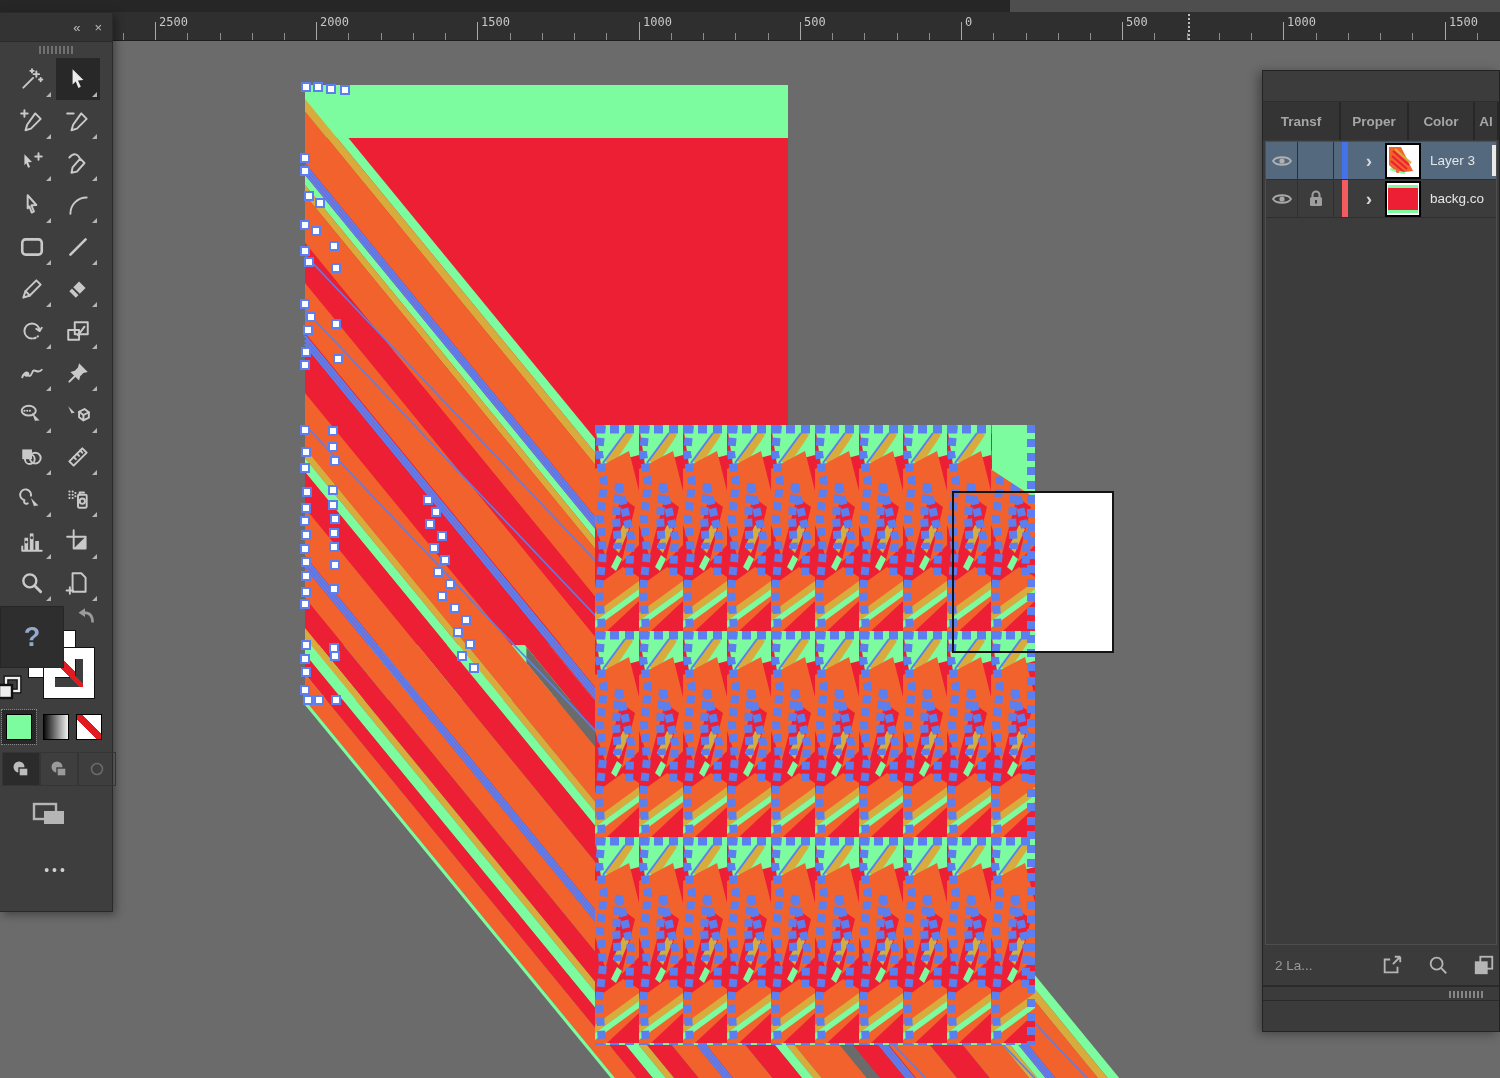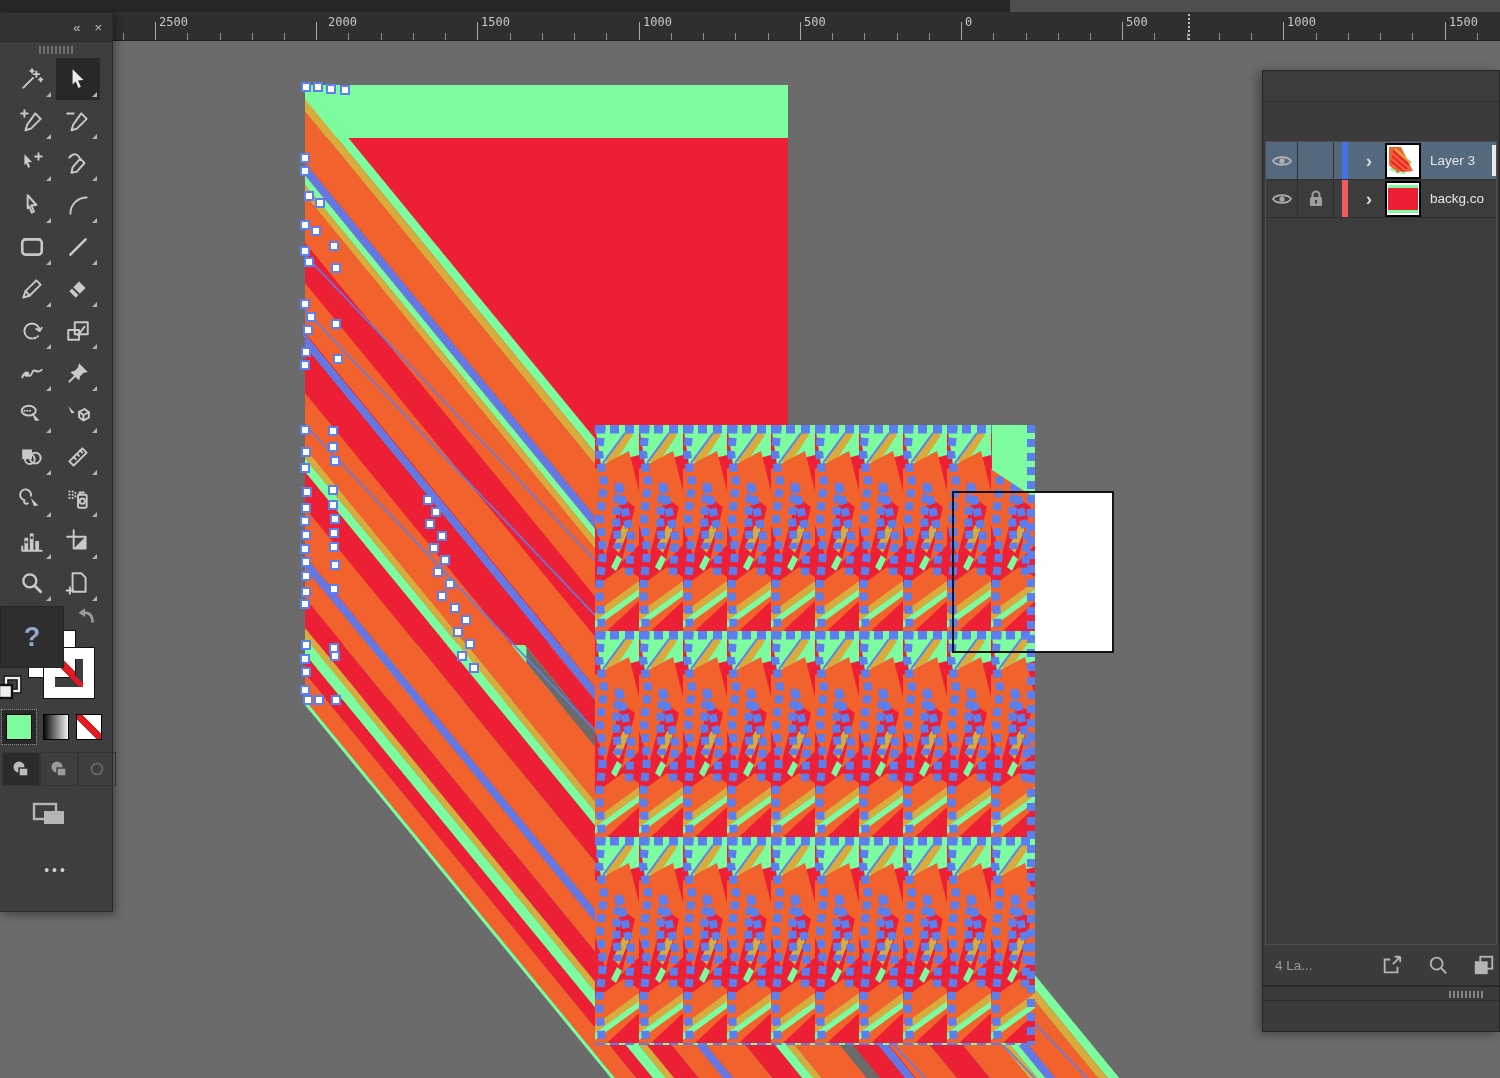--- a/index.html
+++ b/index.html
@@ -292,21 +292,21 @@
       <div class="tick" style="left: 1283.4px;"></div>
       <div class="tick" style="left: 1315.6px;"></div>
       <div class="tick" style="left: 1347.9px;"></div>
       <div class="tick" style="left: 1380.1px;"></div>
       <div class="tick" style="left: 1412.4px;"></div>
       <div class="tick" style="left: 1444.6px;"></div>
       <div class="tick" style="left: 1476.8px;"></div>
       <div class="tick major" style="left: 155px;"></div>
       <div class="rlabel" style="left: 159px; text-align: center;">2500</div>
       <div class="tick major" style="left: 316px;"></div>
-      <div class="rlabel" style="left: 328px;">2000</div>
+      <div class="rlabel" style="left: 320px;">2000</div>
       <div class="tick major" style="left: 477px;"></div>
       <div class="rlabel" style="left: 481px;">1500</div>
       <div class="tick major" style="left: 639px;"></div>
       <div class="rlabel" style="left: 643px;">1000</div>
       <div class="tick major" style="left: 800px;"></div>
       <div class="rlabel" style="left: 804px;">500</div>
       <div class="tick major" style="left: 961px;"></div>
       <div class="rlabel" style="left: 965px;">0</div>
       <div class="tick major" style="left: 1122px;"></div>
       <div class="rlabel" style="left: 1126px;">500</div>
@@ -575,20 +575,26 @@
       <svg id="screenmode" width="40" height="30" viewBox="0 0 40 30">
         <rect x="4" y="4" width="22" height="15" fill="none" stroke="#B5B5B5" stroke-width="2.4"></rect>
         <rect x="14" y="11" width="20" height="13" fill="#B5B5B5"></rect>
       </svg>
       <div id="tb-dots">•••</div>
     </div>
   </div>
 
   <div id="rpanel">
     <div id="rp-titlebar"></div>
+    <div id="rp-tabs">
+      <div class="rp-tab" style="width:76px">Transf</div>
+      <div class="rp-tab" style="width:66px">Proper</div>
+      <div class="rp-tab" style="width:64px">Color</div>
+      <div class="rp-tab" style="flex:1">Al</div>
+    </div>
 
     <div id="rp-content">
       <div class="lrow sel">
         <div class="lcell c-eye">
           <svg width="20" height="14" viewBox="0 0 20 14">
             <path d="M1,7 C4,2 16,2 19,7 C16,12 4,12 1,7 Z" fill="none" stroke="#B0B0B0" stroke-width="1.8"></path>
             <circle cx="10" cy="7" r="2.6" fill="#B0B0B0"></circle>
             </svg>
         </div>
         <div class="lcell c-lock"></div>
@@ -633,21 +639,21 @@
             <rect x="1" y="4" width="30" height="24" fill="#EC1F35"></rect>
             <rect x="1" y="2" width="30" height="3" fill="#7CFB9F"></rect>
             <rect x="1" y="27" width="30" height="3" fill="#7CFB9F"></rect>
           </svg></div>
         </div>
         <div class="lname">backg.co</div>
       </div>
     </div>
 
     <div id="rp-footer">
-      <div id="rp-status">4 La...</div>
+      <div id="rp-status">2 La...</div>
       <div id="rp-ficons">
         <svg viewBox="0 0 24 24">
           <path d="M10,6 H4 V20 H18 V14"></path>
             <path d="M13,11 L21,3 M21,3 h-6 M21,3 v6"></path>
           </svg>
         <svg viewBox="0 0 24 24">
           <circle cx="10.5" cy="10.5" r="6.5"></circle>
             <path d="M15.5,15.5 L21,21"></path>
           </svg>
         <svg viewBox="0 0 24 24">

